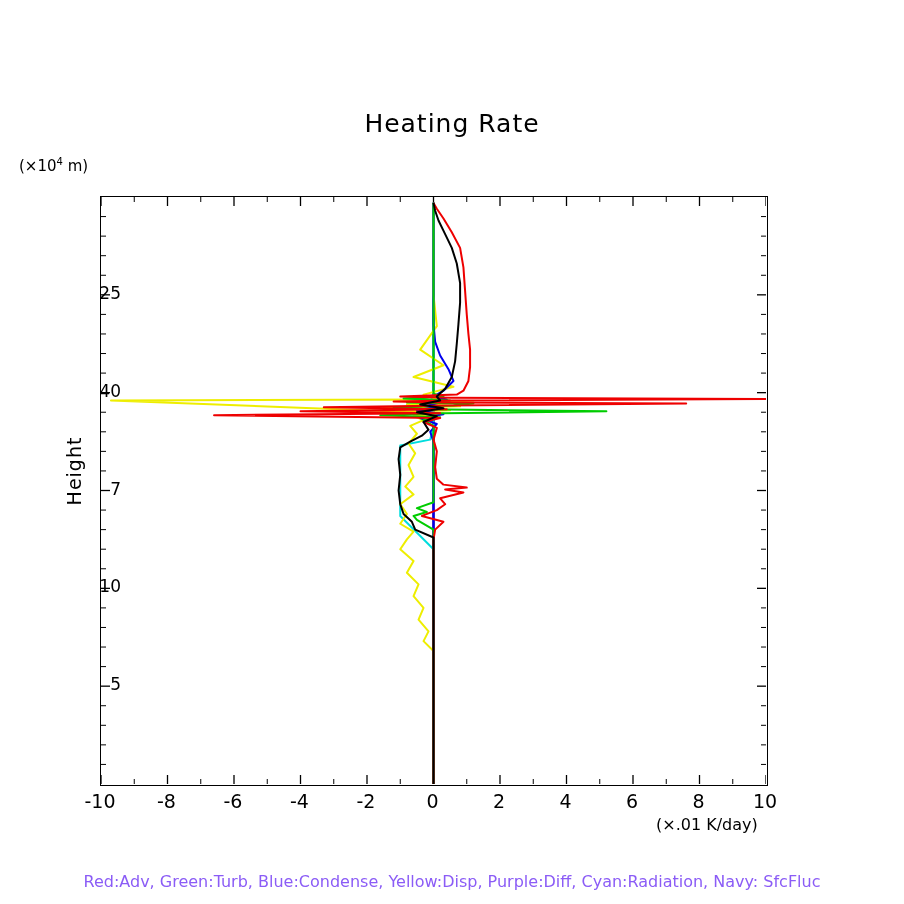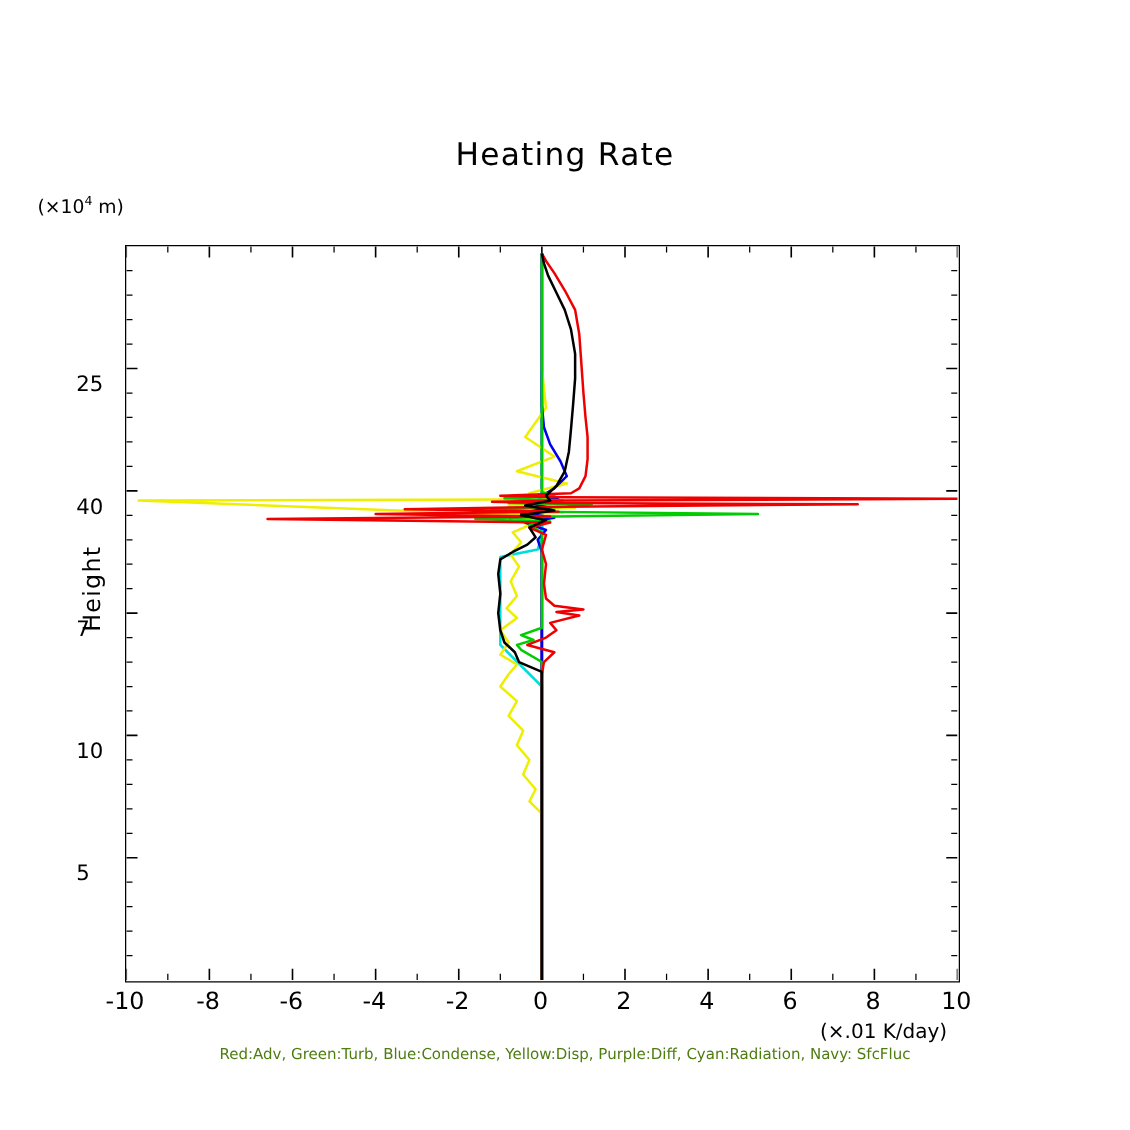--- a/index.html
+++ b/index.html
@@ -14,61 +14,60 @@
   #chart-root{position:absolute;left:0;top:0;width:904px;height:904px;}
   .title{
     position:absolute;
     left:0;right:0;top:109px;
     text-align:center;
     font-size:25px;
     letter-spacing:1px;
   }
   .ylabel-units{
     position:absolute;
-    left:30px;top:156px;
+    left:19px;top:156px;
     font-size:15px;
   }
   .ylabel-units sup{font-size:10px;}
   .ylabel-axis{
     position:absolute;
     left:-6px;top:460px;
     width:160px;
     transform:rotate(-90deg);
     transform-origin:center center;
     text-align:center;
     font-size:19px;
     letter-spacing:1px;
   }
   .xlabel{
     position:absolute;
     left:656px;top:815px;
     font-size:16px;
   }
   .legend{
     position:absolute;
-    left:0;right:0;top:836px;
-    text-align:center;
-    font-size:12px;
-    color:#4d7c0f;
+    left:0;right:0;top:872px;
+    text-align:center;
+    font-size:16px;
+    color:#8b5cf6;
   }
   .plotbox{
     position:absolute;
     left:100px;top:196px;
     width:668px;height:590px;
     border:1.5px solid #000000;
     box-sizing:border-box;
     overflow:hidden;
   }
   .ytick-label{
     position:absolute;
     right:783px;
     font-size:17px;
-    text-align:left;
+    text-align:right;
     width:60px;
-    margin-top:15px;
   }
   .xtick-label{
     position:absolute;
     top:790px;
     font-size:19px;
     text-align:center;
     width:60px;
   }
   svg{display:block;}
 </style>

